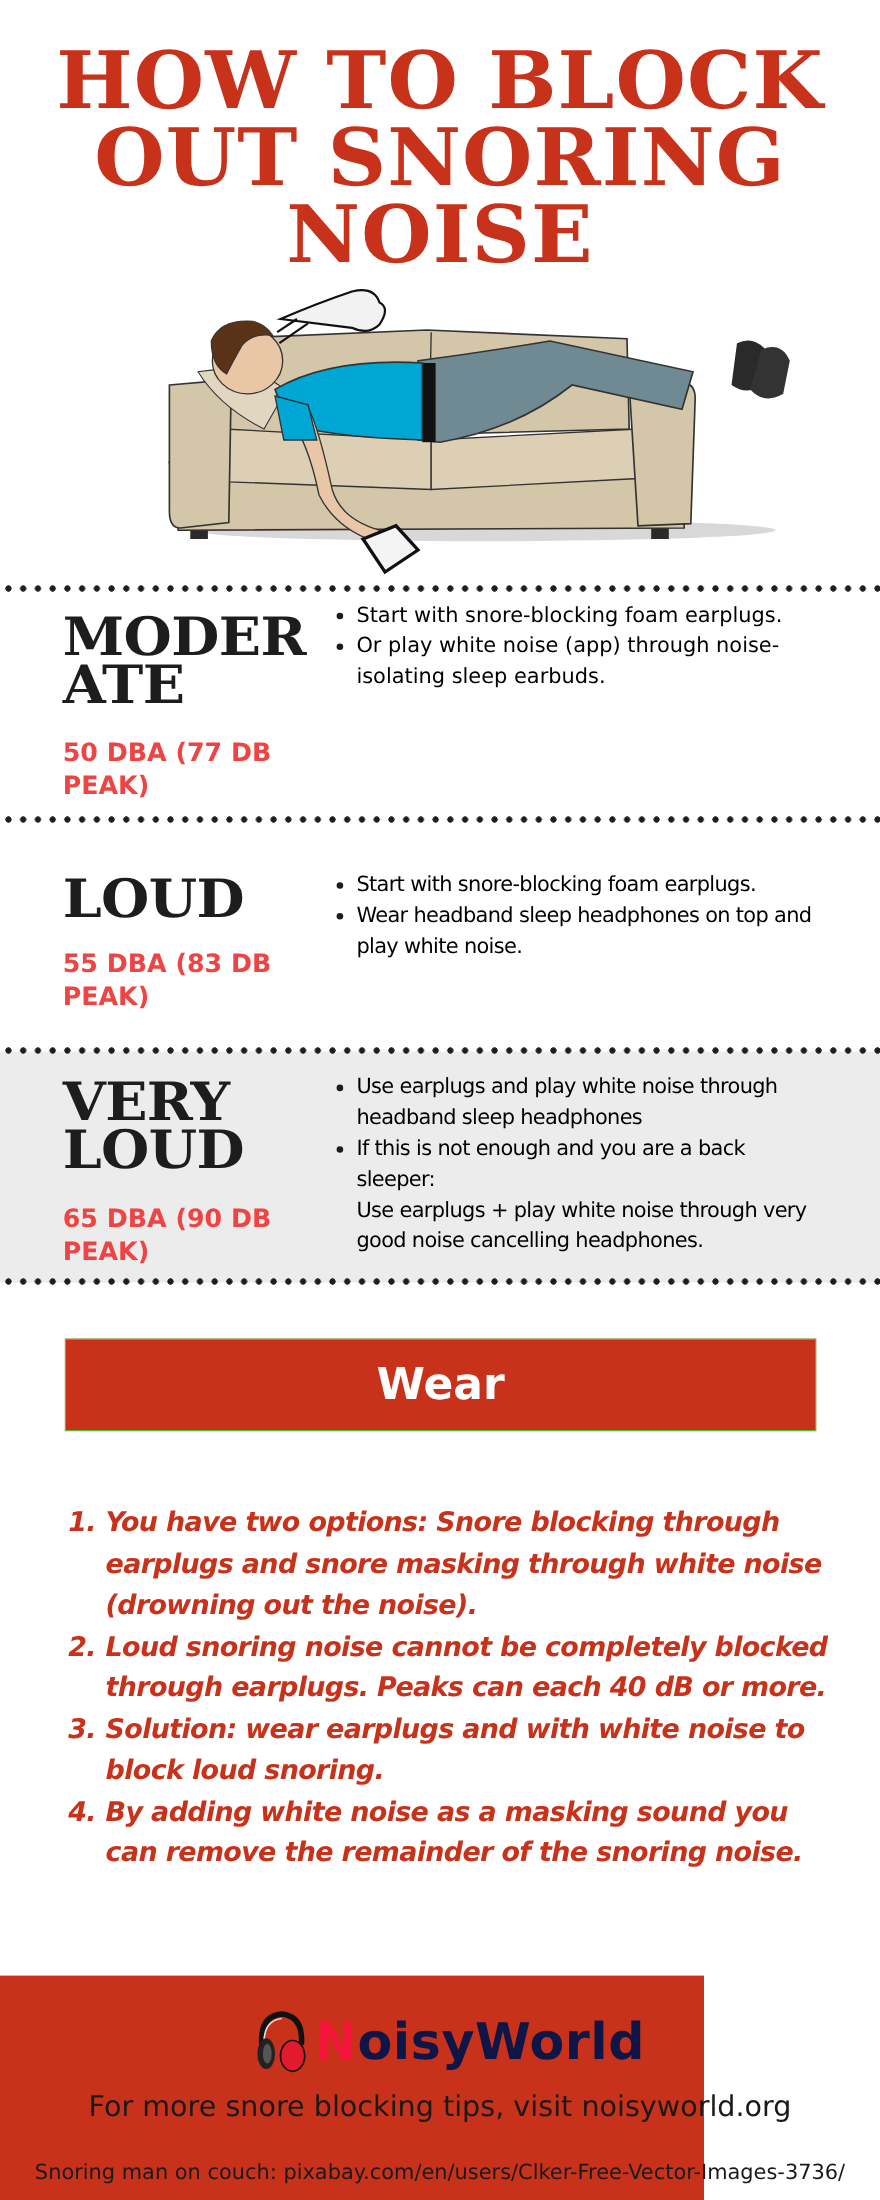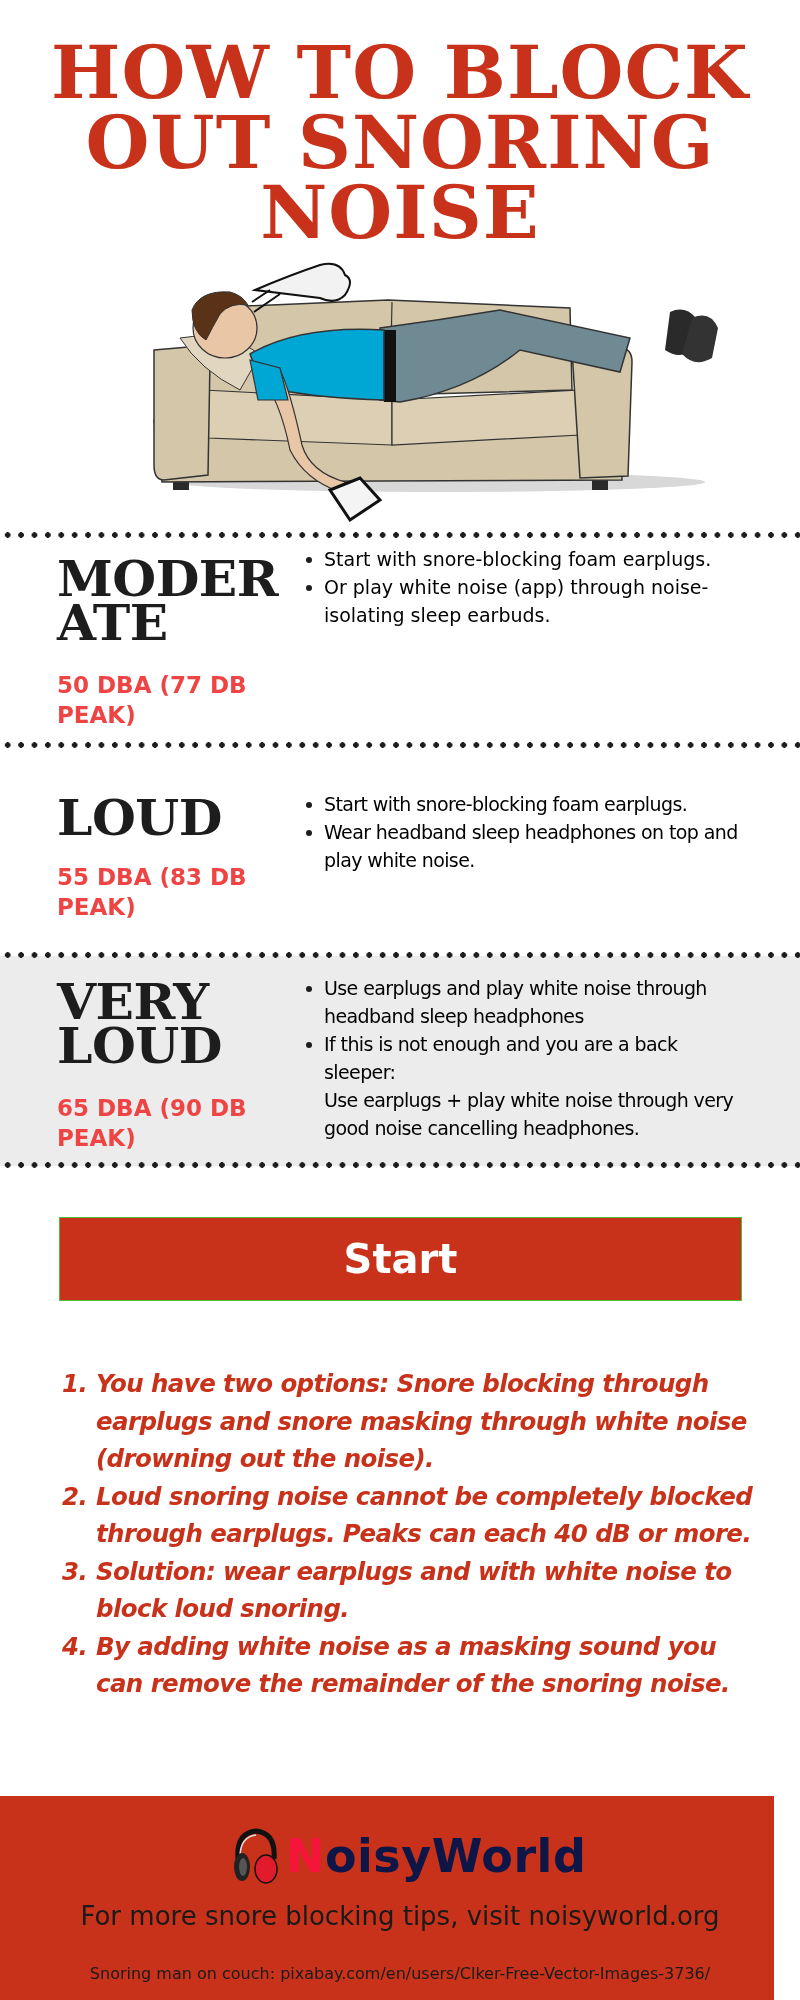--- a/index.html
+++ b/index.html
@@ -58,36 +58,36 @@
   .tips-list {
     position: absolute; left: 62px; top: 1365px; width: 700px;
     list-style: none; color: #c8321a;
     font-family: "DejaVu Sans", sans-serif; font-weight: bold; font-style: italic;
     font-size: 24.5px; line-height: 37.5px; letter-spacing: -0.6px;
   }
   .tips-list li { position: relative; padding-left: 34px; }
   .tips-list .num { position: absolute; left: 0; top: 0; }
 
   .footer {
-    position: absolute; left: 0; top: 1796px; width: 774px; height: 204px;
+    position: absolute; left: 0; top: 1796px; width: 640px; height: 204px;
     background: #c8321a;
   }
   .logo {
     position: absolute; left: 232px; top: 30px; height: 60px;
     display: flex; align-items: center;
   }
   .logo-text { font-weight: bold; font-size: 46px; color: #0e1547; letter-spacing: 0.5px; margin-left: 6px; }
   .logo-text .first { color: #f5153a; }
   .footer-cta {
     position: absolute; left: 0; top: 105px; width: 800px; text-align: center;
     font-size: 26px; color: #1a1a1a;
   }
   .footer-credit {
     position: absolute; left: 0; top: 168px; width: 800px; text-align: center;
-    font-size: 16px; color: #1a1a1a;
+    font-size: 19px; color: #1a1a1a;
   }
 </style>
 </head>
 <body>
 
 <h1 class="title">
   <span>HOW TO BLOCK</span>
   <span>OUT SNORING</span>
   <span>NOISE</span>
 </h1>
@@ -184,21 +184,21 @@
   <ul class="bullets condensed" style="top:974px; width:450px;">
     <li>Use earplugs and play white noise through headband sleep headphones</li>
     <li style="white-space:pre-line;">If this is not enough and you are a back sleeper:
 Use earplugs + play white noise through very good noise cancelling headphones.</li>
   </ul>
 </section>
 
 <div class="dots" style="top:1162px;"></div>
 
 <div class="tips-header">
-  <span>Start</span>
+  <span>Wear</span>
 </div>
 
 <ol class="tips-list">
   <li>
     <span class="num">1.</span>
     <span>You have two options: Snore blocking through earplugs and snore masking through white noise (drowning out the noise).</span>
   </li>
   <li>
     <span class="num">2.</span>
     <span>Loud snoring noise cannot be completely blocked through earplugs. Peaks can each 40 dB or more.</span>

